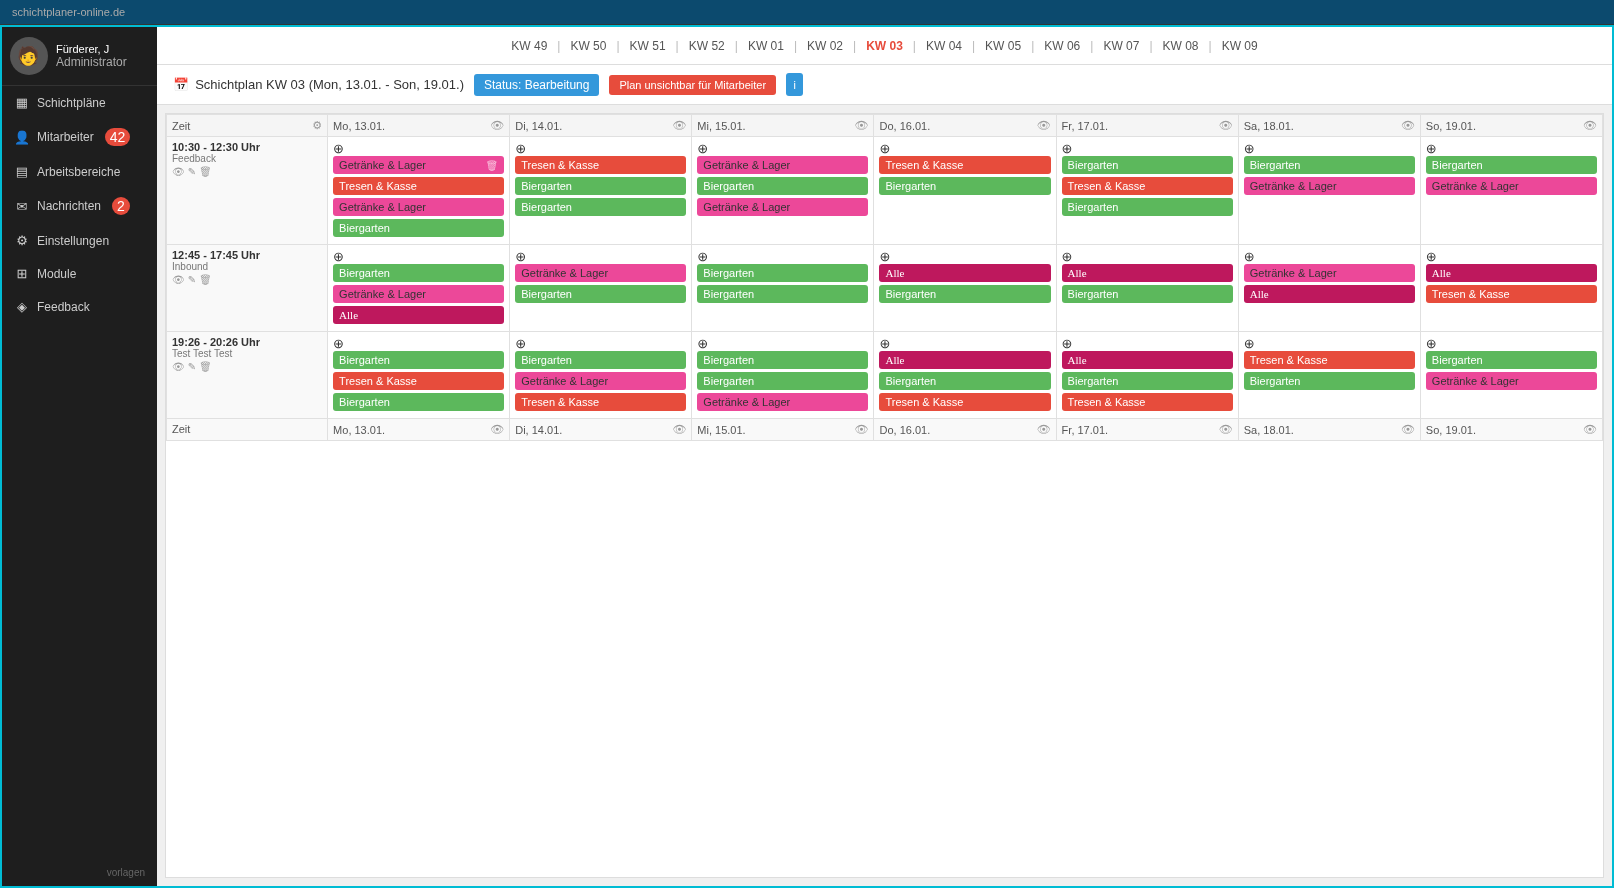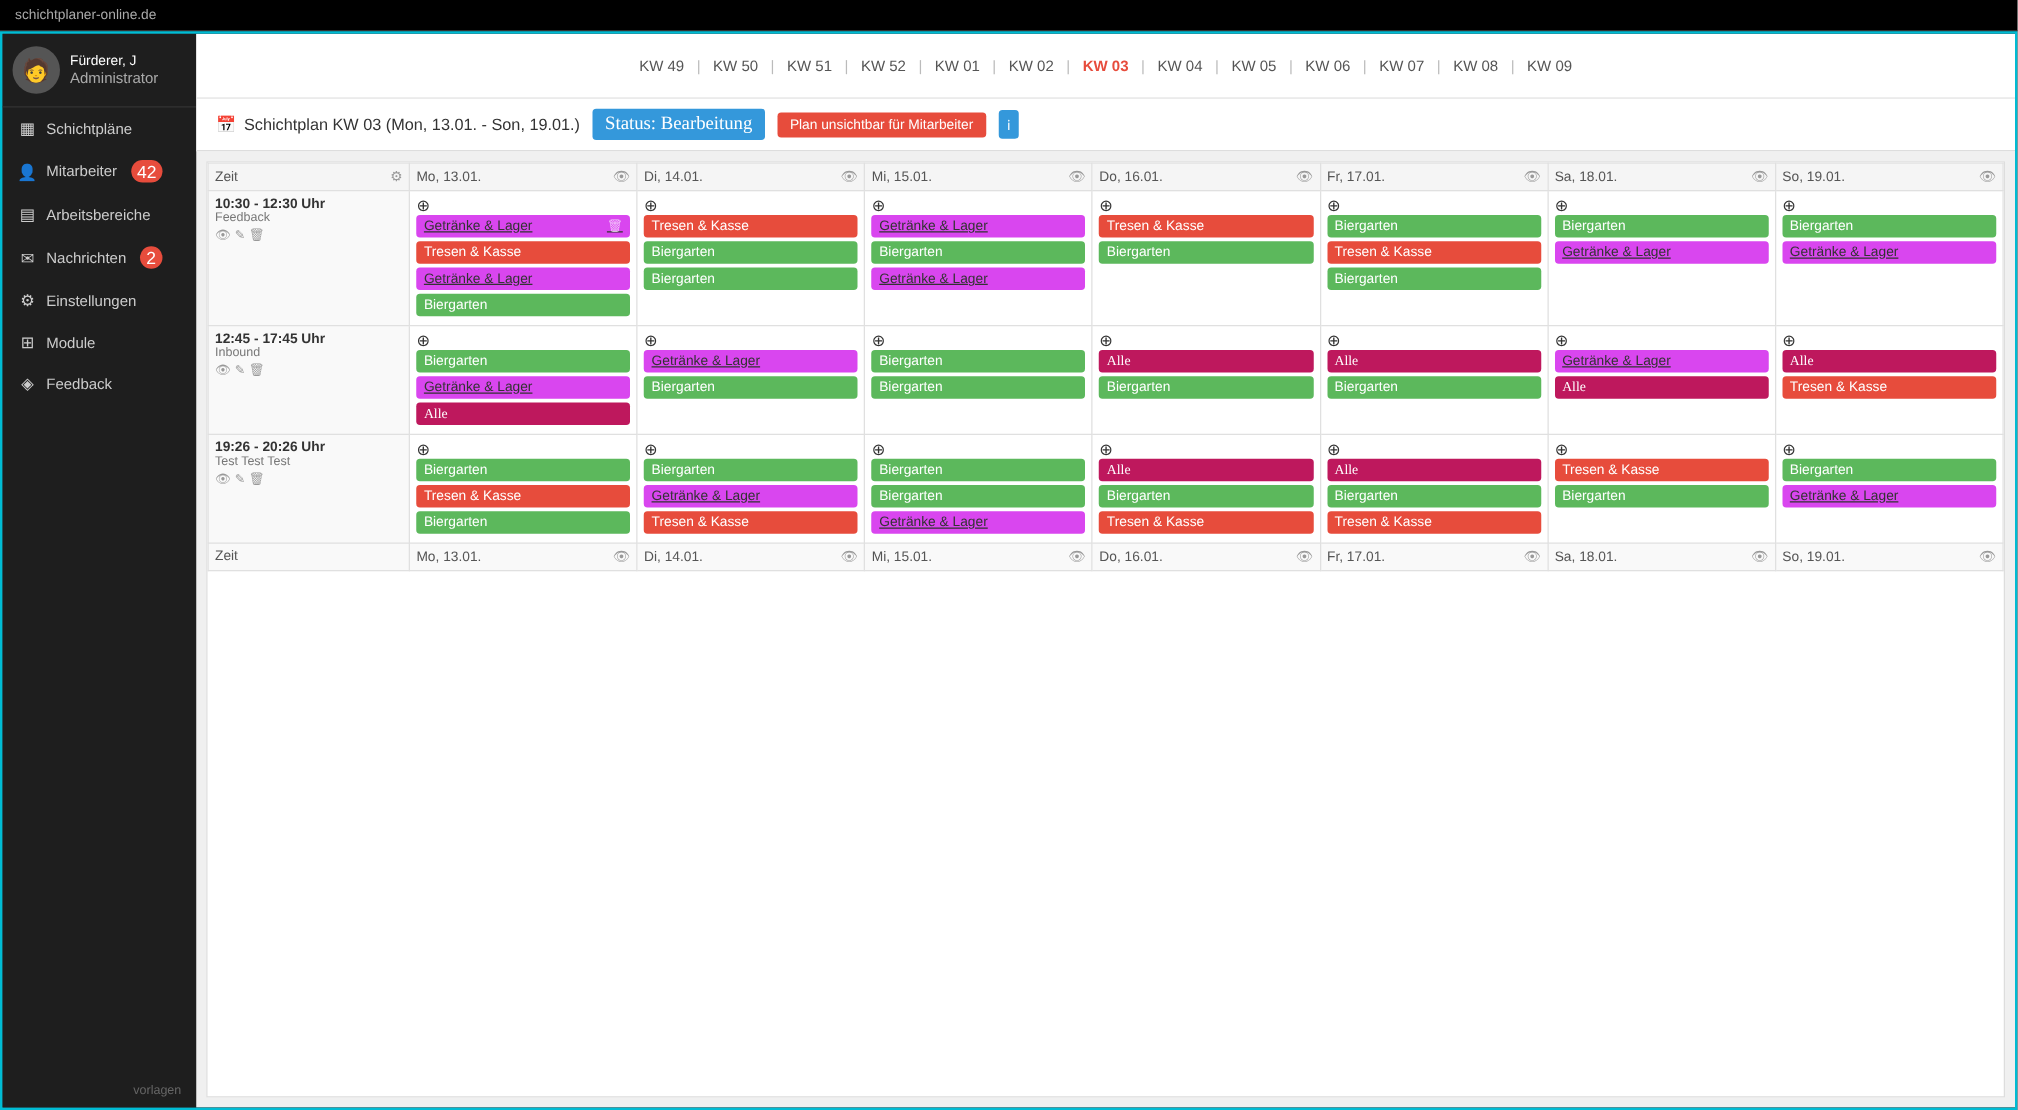--- a/index.html
+++ b/index.html
@@ -1,20 +1,20 @@
 <!DOCTYPE html>
 <html><head>
   <meta charset="utf-8">
   <style>
     * { box-sizing: border-box; margin: 0; padding: 0; }
     body { font-family: Arial, sans-serif; font-size: 12px; background: #2a2a2a; color: #ccc; display: flex; flex-direction: column; height: 888px; overflow: hidden; }
 
     
     #topbar {
-      background: #000000;
+      background: #0c4a6e;
       color: #aaa;
       font-size: 11px;
       padding: 6px 12px;
       border-bottom: 1px solid #333;
       flex-shrink: 0;
     }
 
     
     #layout {
       display: flex;
@@ -110,21 +110,21 @@
     }
 
     
     #week-nav {
       background: #fff;
       border-bottom: 1px solid #ddd;
       padding: 0;
       display: flex;
       align-items: center;
       justify-content: center;
-      height: 52px;
+      height: 38px;
       flex-shrink: 0;
     }
 
     .week-nav-items {
       display: flex;
       align-items: center;
       gap: 0;
     }
 
     .week-item {
@@ -163,23 +163,22 @@
       align-items: center;
       gap: 6px;
     }
 
     .status-btn {
       background: #3498db;
       color: #fff;
       border: none;
       padding: 4px 10px;
       border-radius: 3px;
-      font-size: 15px;
+      font-size: 12px;
       cursor: pointer;
-      font-family: Liberation Serif, serif;
     }
 
     .invisible-btn {
       background: #e74c3c;
       color: #fff;
       border: none;
       padding: 4px 10px;
       border-radius: 3px;
       font-size: 11px;
       cursor: pointer;
@@ -279,21 +278,21 @@
       white-space: nowrap;
       overflow: hidden;
       text-overflow: ellipsis;
       display: flex;
       align-items: center;
       justify-content: space-between;
     }
 
     .block-green { background: #5cb85c; }
     .block-red { background: #e74c3c; }
-    .block-yellow { background: #d946ef; color: #333; text-decoration: underline; }
+    .block-yellow { background: #ec4899; color: #333; }
     .block-purple { background: #be185d; font-family: Liberation Serif, serif; }
 
     .trash-icon {
       font-size: 10px;
       color: rgba(255,255,255,0.7);
       cursor: pointer;
     }
 
     .add-icon {
       color: #333;

